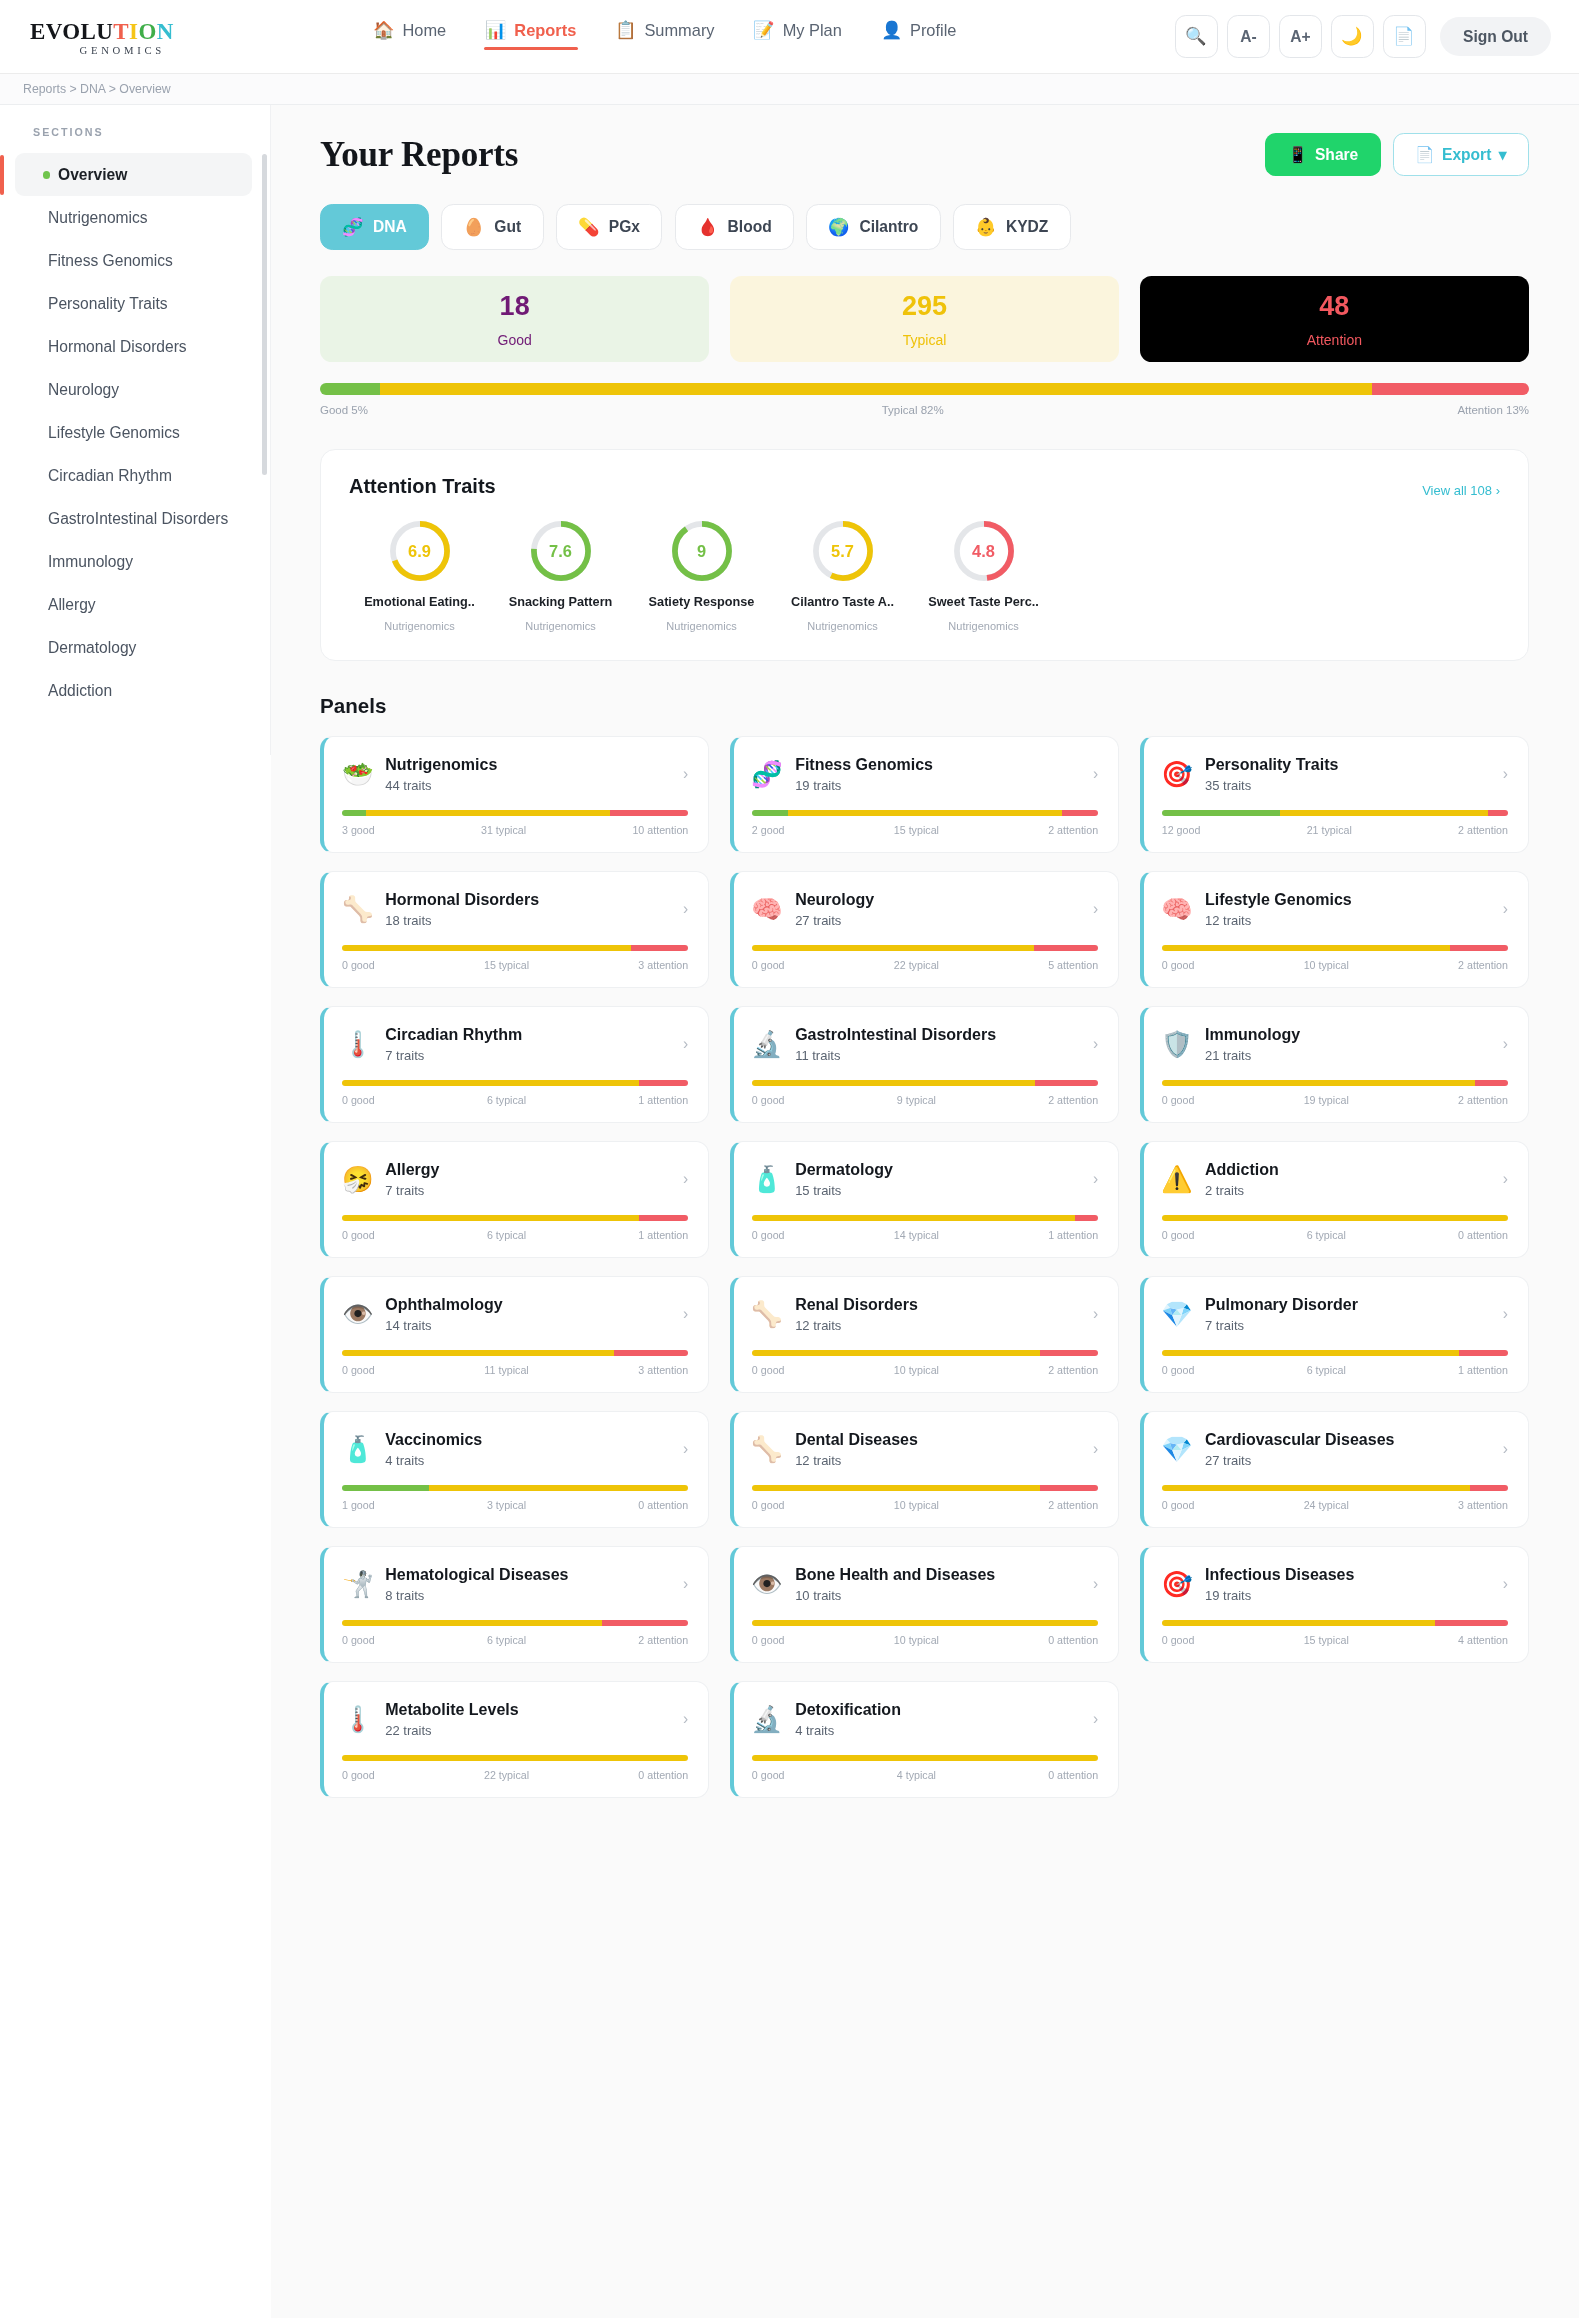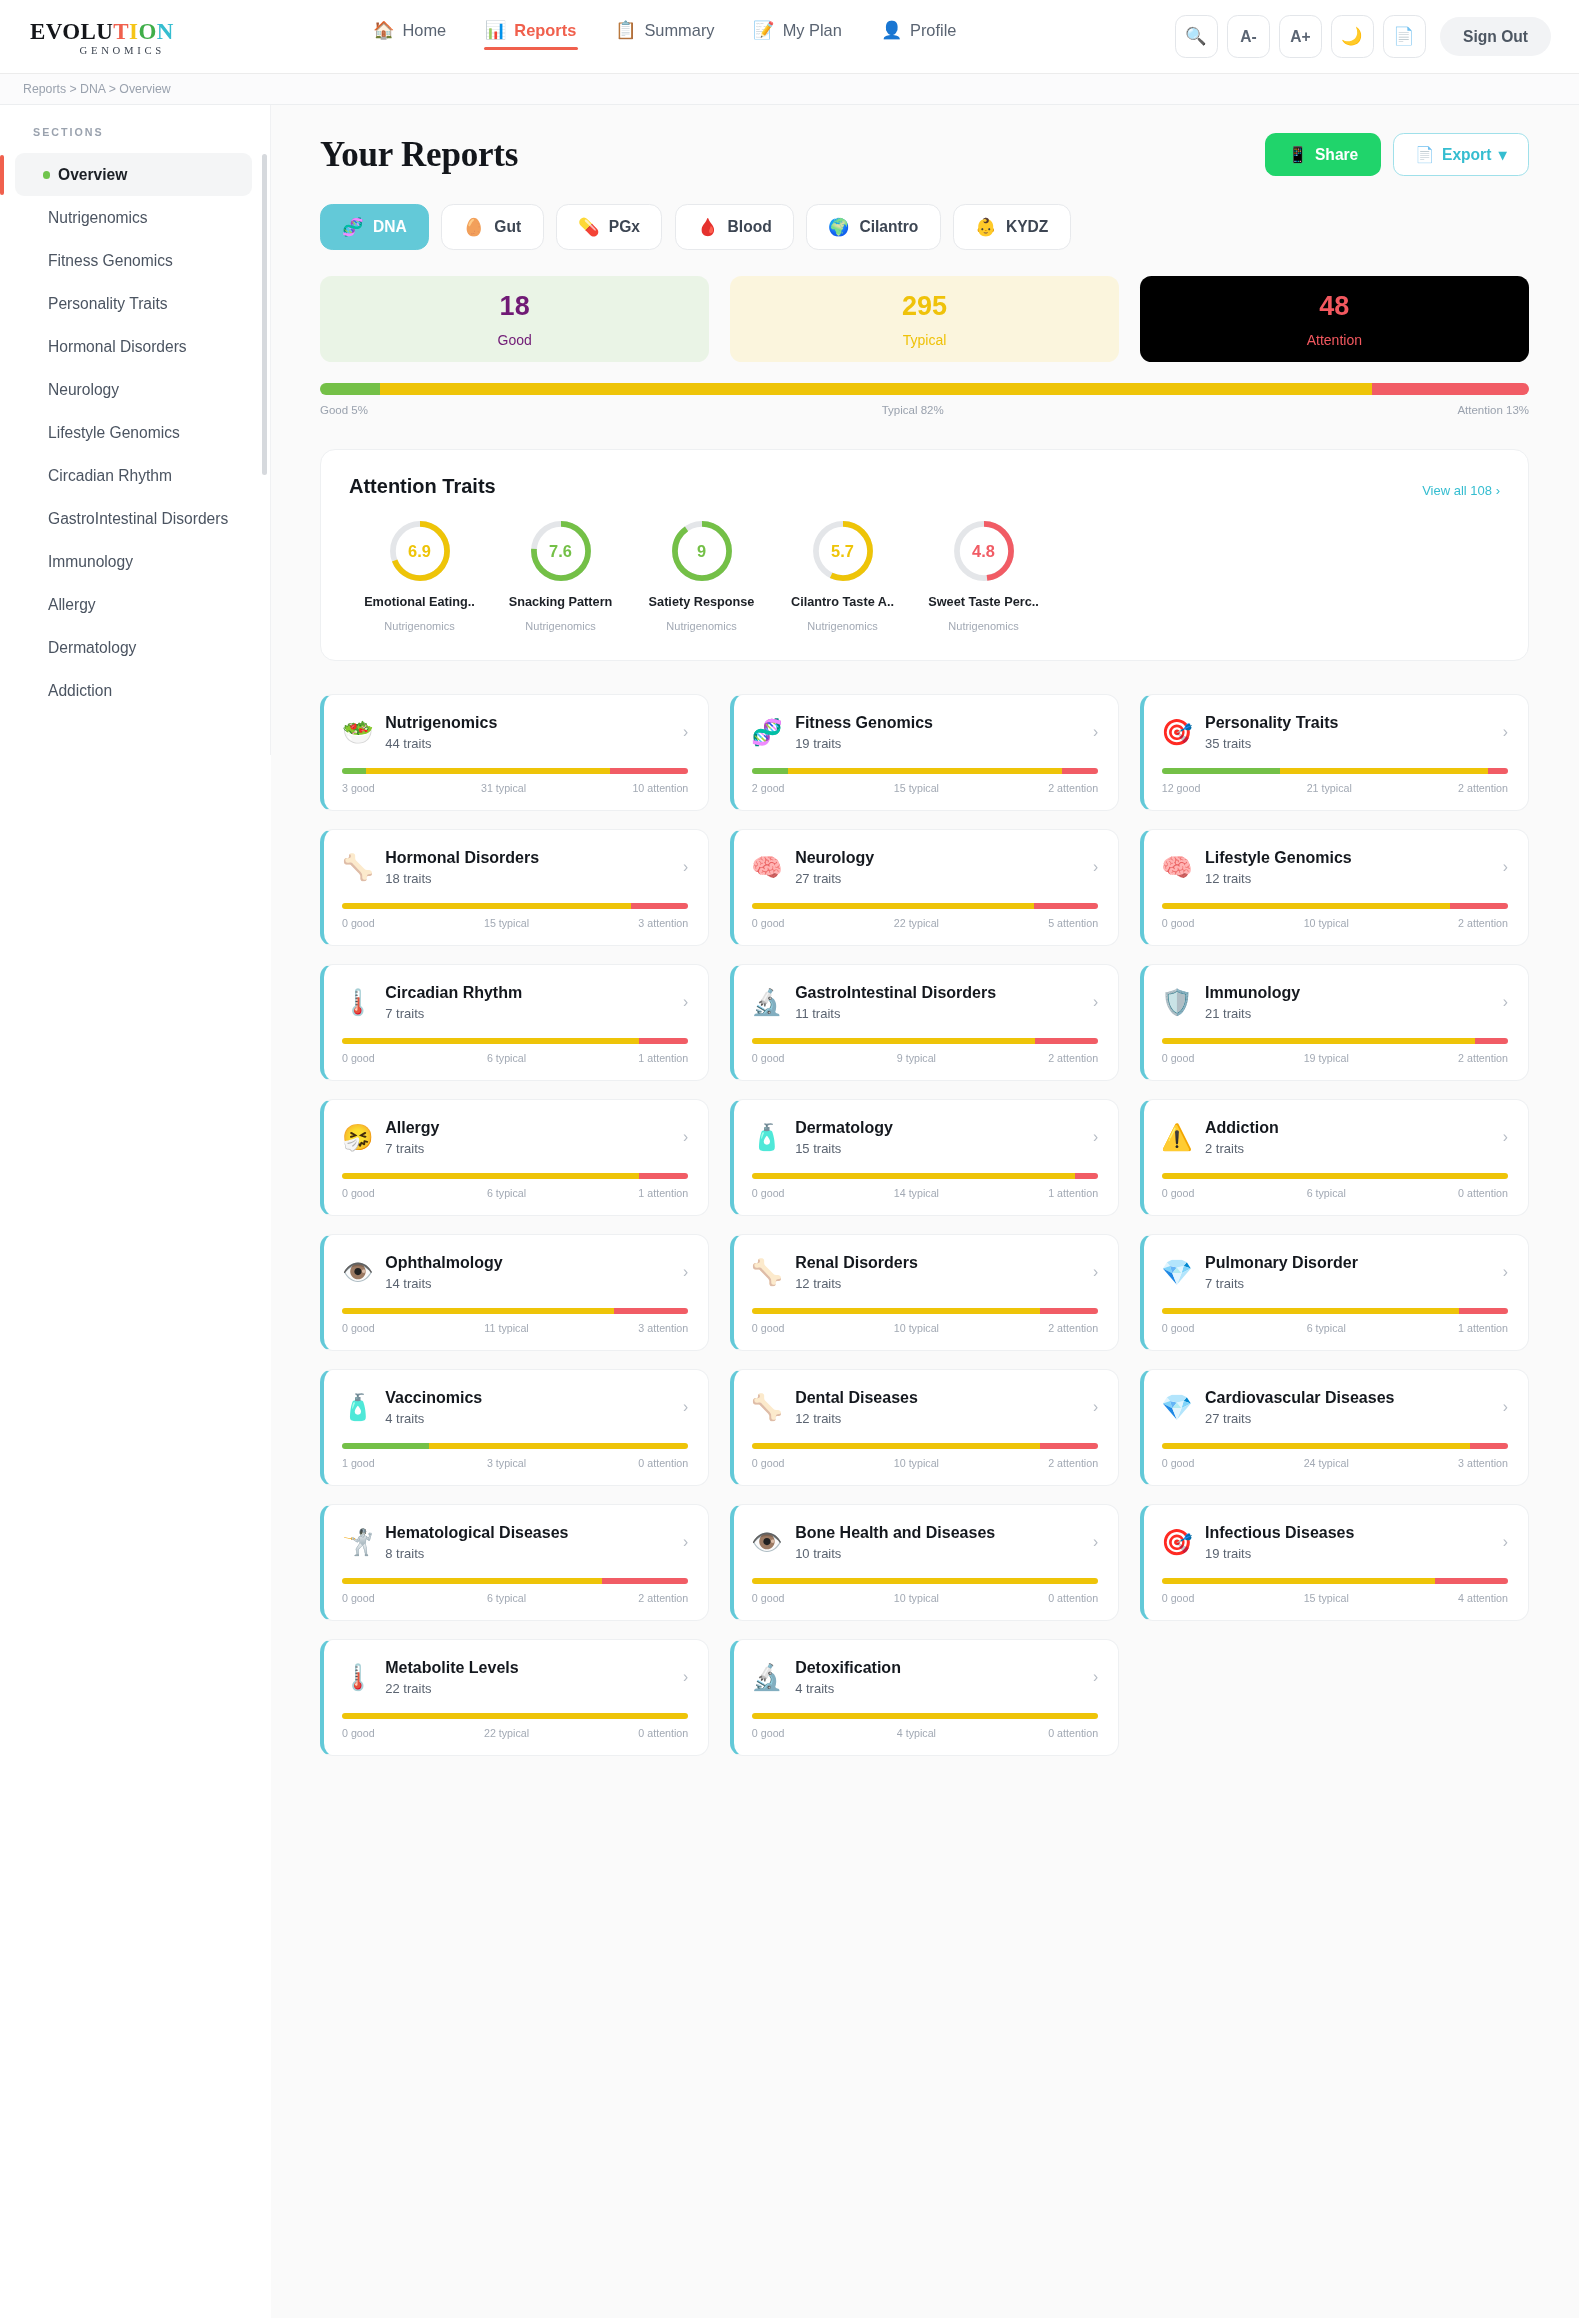--- a/index.html
+++ b/index.html
@@ -552,20 +552,21 @@
               <div class="gauge"><svg viewBox="0 0 78 78">
                   <circle cx="39" cy="39" r="33" fill="none" stroke="#e4e6e9" stroke-width="7"></circle>
                   <circle cx="39" cy="39" r="33" fill="none" stroke="#f15c65" stroke-width="7" stroke-linecap="butt" stroke-dasharray="99.5 207.3"></circle>
                 </svg><div class="val" style="color:#f15c65">4.8</div></div>
               <div class="trait-name">Sweet Taste Perc..</div>
               <div class="trait-cat">Nutrigenomics</div>
             </div>
           </div>
     </div>
 
+    <div class="section-title">Panels</div>
     <div class="panels" id="panels-grid">
           <div class="panel">
             <div class="p-top">
               <span class="p-emoji">🥗</span>
               <div class="p-text">
                 <div class="p-name">Nutrigenomics</div>
                 <div class="p-count">44 traits</div>
               </div>
               <span class="p-chev">›</span>
             </div>

